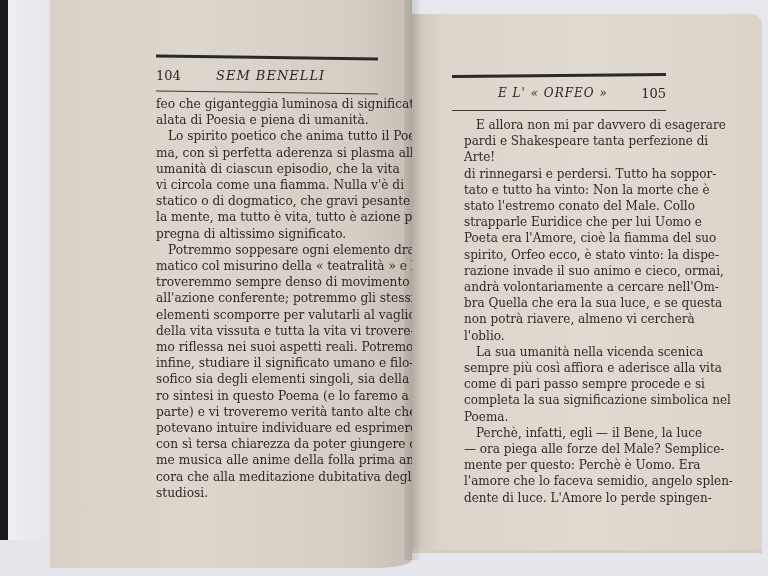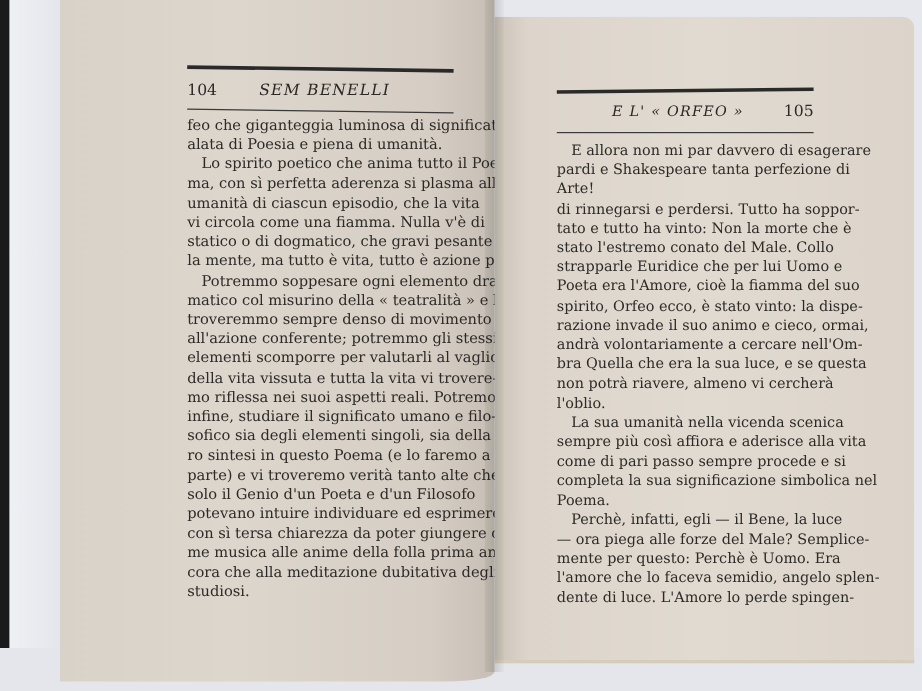--- a/index.html
+++ b/index.html
@@ -59,42 +59,42 @@
   </div>
   <div class="text" style="left:106px; top:96px; width:222px;">
     <span class="line">feo che giganteggia luminosa di significato,</span>
     <span class="line last">alata di Poesia e piena di umanità.</span>
     <span class="line" style="padding-left:12px;">Lo spirito poetico che anima tutto il Poe-</span>
     <span class="line">ma, con sì perfetta aderenza si plasma alla</span>
     <span class="line">umanità di ciascun episodio, che la vita</span>
     <span class="line">vi circola come una fiamma. Nulla v'è di</span>
     <span class="line">statico o di dogmatico, che gravi pesante al-</span>
     <span class="line">la mente, ma tutto è vita, tutto è azione pur</span>
+    <span class="line last">pregna di altissimo significato.</span>
     <span class="line" style="padding-left:12px;">Potremmo soppesare ogni elemento dram-</span>
     <span class="line">matico col misurino della « teatralità » e lo</span>
     <span class="line">troveremmo sempre denso di movimento ed</span>
     <span class="line">all'azione conferente; potremmo gli stessi</span>
     <span class="line">elementi scomporre per valutarli al vaglio</span>
     <span class="line">della vita vissuta e tutta la vita vi trovere-</span>
     <span class="line">mo riflessa nei suoi aspetti reali. Potremo,</span>
     <span class="line">infine, studiare il significato umano e filo-</span>
     <span class="line">sofico sia degli elementi singoli, sia della lo-</span>
     <span class="line">ro sintesi in questo Poema (e lo faremo a</span>
     <span class="line">parte) e vi troveremo verità tanto alte che</span>
-    <span class="line">solo il Genio d'un Poeta e d'un Filosofo</span>
     <span class="line">potevano intuire individuare ed esprimere</span>
     <span class="line">con sì tersa chiarezza da poter giungere co-</span>
     <span class="line">me musica alle anime della folla prima an-</span>
     <span class="line">cora che alla meditazione dubitativa degli</span>
     <span class="line last">studiosi.</span>
   </div>
 </div>
 
 <div class="page page-right">
-  <div class="header" style="left:52px; top:60px; width:214px;text-align:center;">
+  <div class="header" style="left:40px; top:60px; width:214px;text-align:center;">
     <div class="rule-top" style="transform:rotate(-0.6deg);"></div>
     <span class="running" style="left:46px; font-size:12px;">E L' « ORFEO »</span>
     <span class="pnum" style="right:0;">105</span>
     <div class="rule-bot"></div>
   </div>
   <div class="text" style="left:52px; top:103px; width:216px; font-size:12px;">
     <span class="line" style="padding-left:12px;">E allora non mi par davvero di esagerare</span>
     <span class="line">pardi e Shakespeare tanta perfezione di</span>
     <span class="line last">Arte!</span>
     <span class="line">di rinnegarsi e perdersi. Tutto ha soppor-</span>

